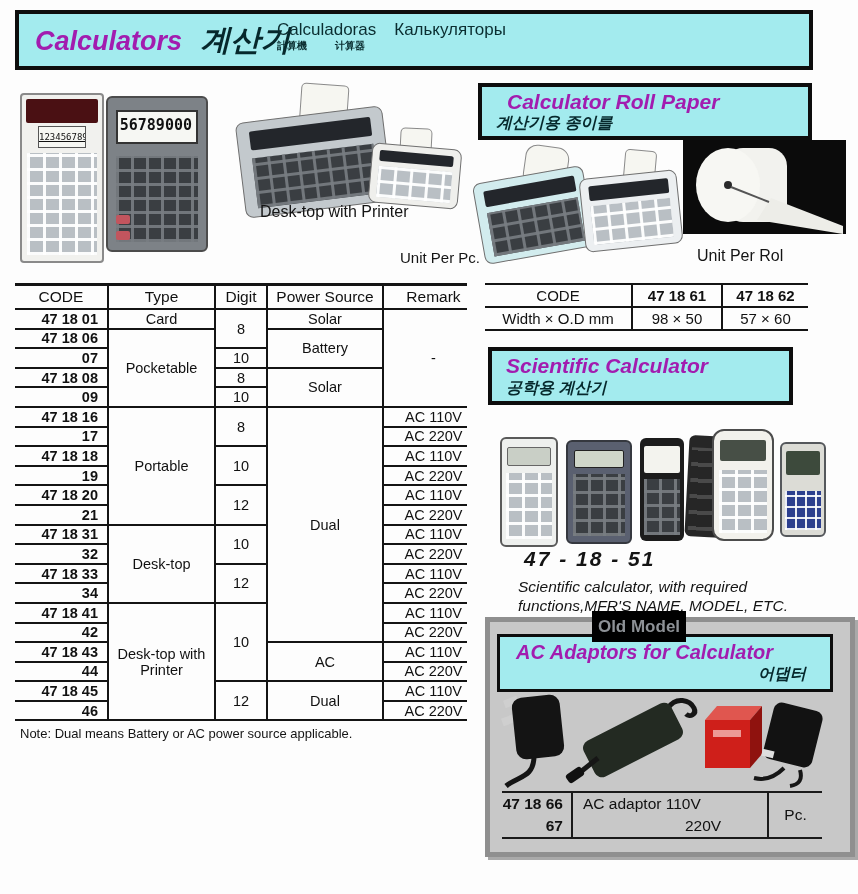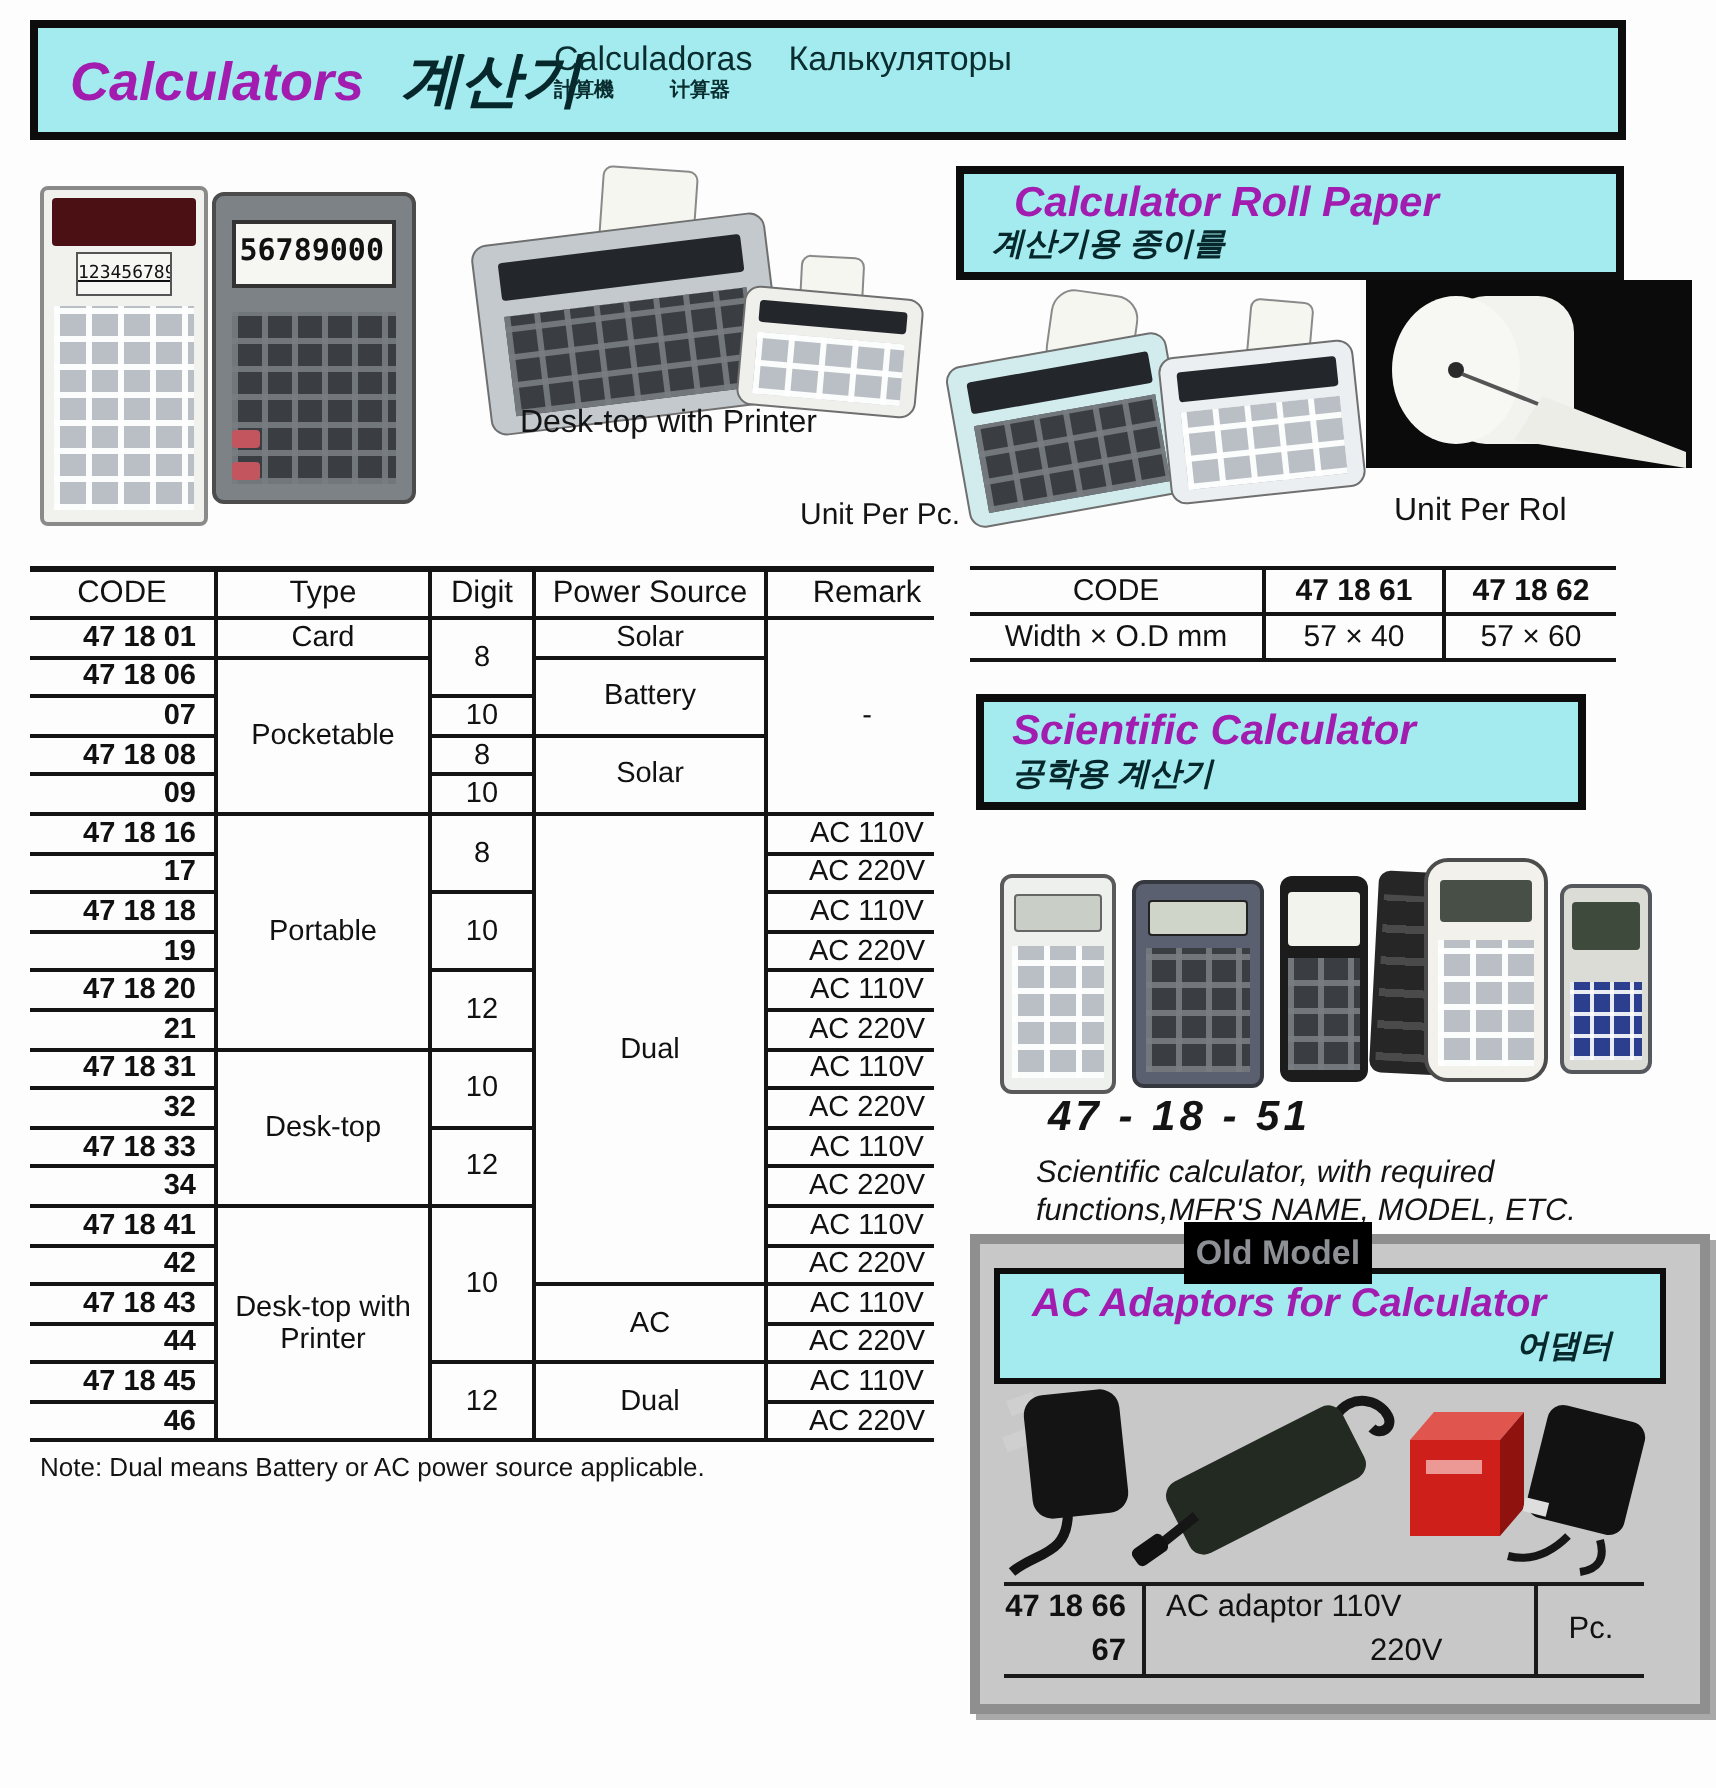--- a/index.html
+++ b/index.html
@@ -320,21 +320,21 @@
         <col style="width:86px">
       </colgroup>
     <tbody>
         <tr>
       <td>CODE</td>
       <td class="b">47 18 61</td>
       <td class="b nr">47 18 62</td>
     </tr>
     <tr>
       <td>Width × O.D mm</td>
-      <td>57 × 40</td>
+      <td>98 × 50</td>
       <td class="nr">57 × 60</td>
     </tr>
   </tbody>
     </table>
 
   <div id="sci-box" class="cyanbox">
     <span class="t-en">Scientific Calculator</span>
     <span class="t-ko">공학용 계산기</span>
   </div>
 

